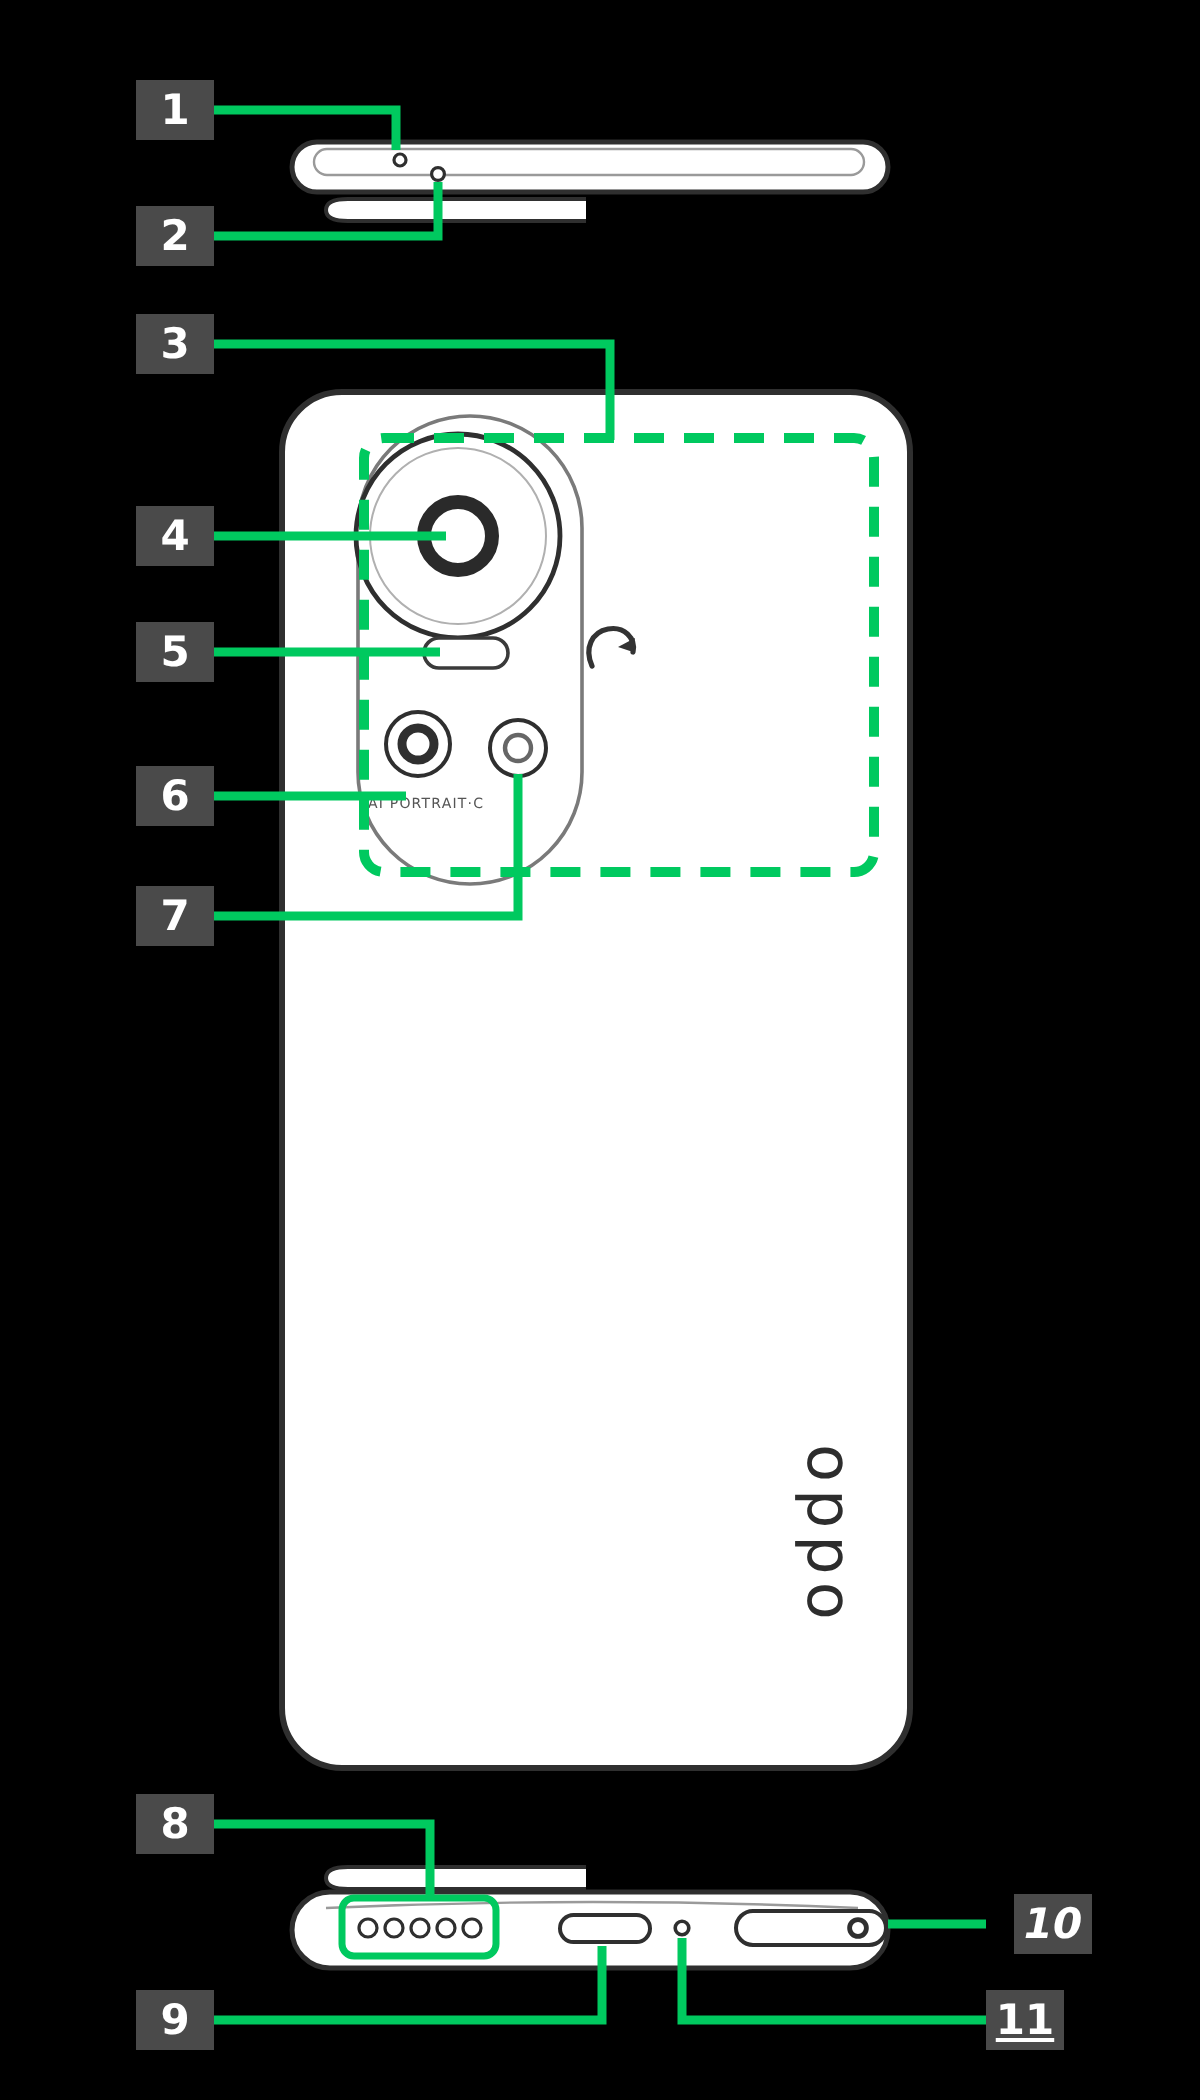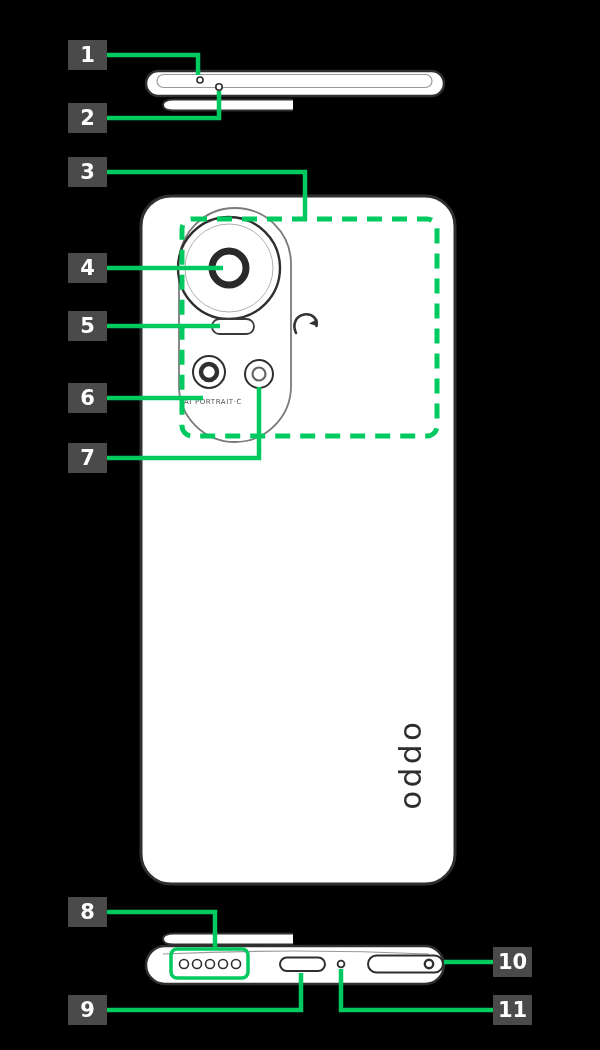--- a/index.html
+++ b/index.html
@@ -105,16 +105,16 @@
 
   <div class="callout" style="left:68px;  top:40px;">1</div>
   <div class="callout" style="left:68px;  top:103px;">2</div>
   <div class="callout" style="left:68px;  top:157px;">3</div>
   <div class="callout" style="left:68px;  top:253px;">4</div>
   <div class="callout" style="left:68px;  top:311px;">5</div>
   <div class="callout" style="left:68px;  top:383px;">6</div>
   <div class="callout" style="left:68px;  top:443px;">7</div>
   <div class="callout" style="left:68px;  top:897px;">8</div>
   <div class="callout" style="left:68px;  top:995px;">9</div>
-  <div class="callout" style="left:493px; top:947px;">10</div>
-  <div class="callout" style="left:493px; top:995px;">11</div>
+  <div class="callout" style="left:507px; top:947px;font-style:italic;">10</div>
+  <div class="callout" style="left:493px; top:995px;text-decoration:underline;">11</div>
 
 </div>
 
 </body></html>

